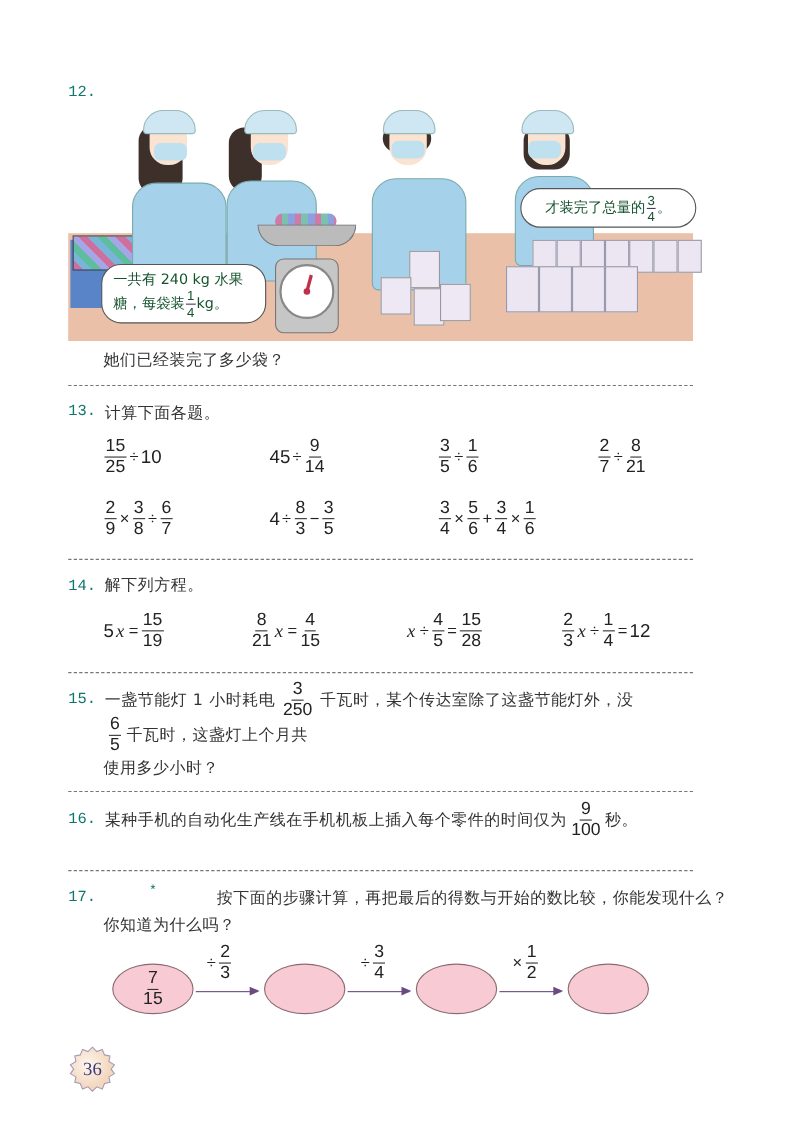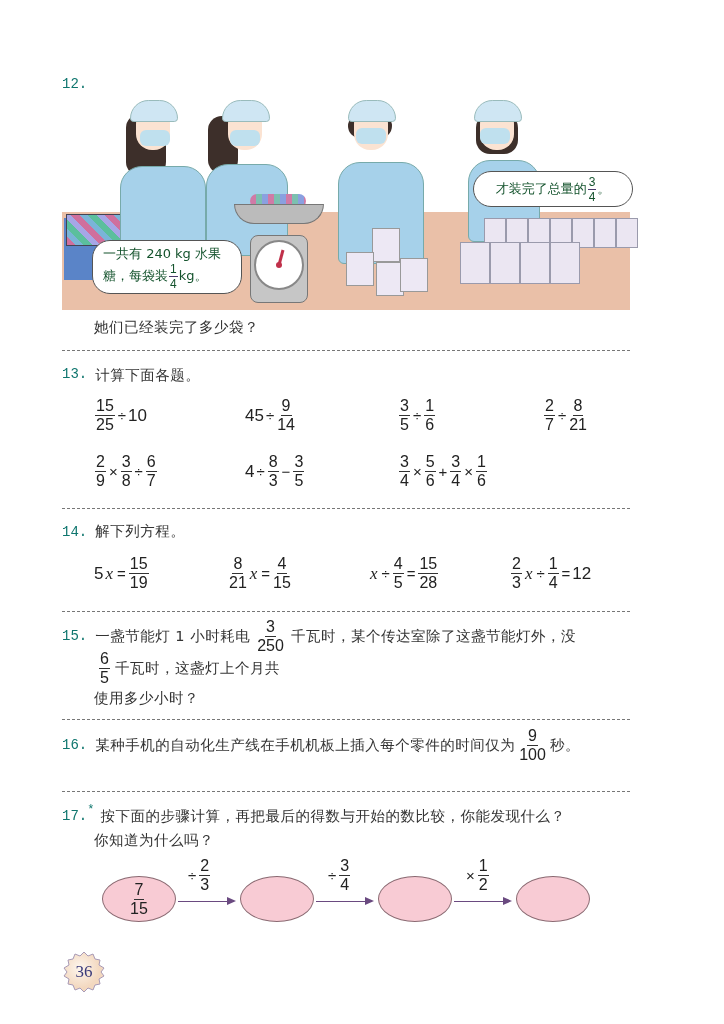--- a/index.html
+++ b/index.html
@@ -337,21 +337,21 @@
           <span class="d">100</span>
         </span>
       </span>
     <span class="cn">秒。</span>
   </div>
 </div>
 
 <div class="sep" style="top:791px;"></div>
 
 <div class="abs" style="left:62px;top:804px;width:600px;">
-  <div style="display:flex;align-items:center;height:24px;">
+  <div style="display:flex;align-items:center;height:24px;justify-content:space-between;">
     <span class="num">17.</span>
     <span class="num" style="position:relative;top:-6px;margin-right:6px;font-size:12px;">*</span>
     <span class="cn">按下面的步骤计算，再把最后的得数与开始的数比较，你能发现什么？</span>
   </div>
   <div style="height:24px;padding-left:32px;display:flex;align-items:center;">
     <span class="cn">你知道为什么吗？</span>
   </div>
 </div>
 
 <div>

